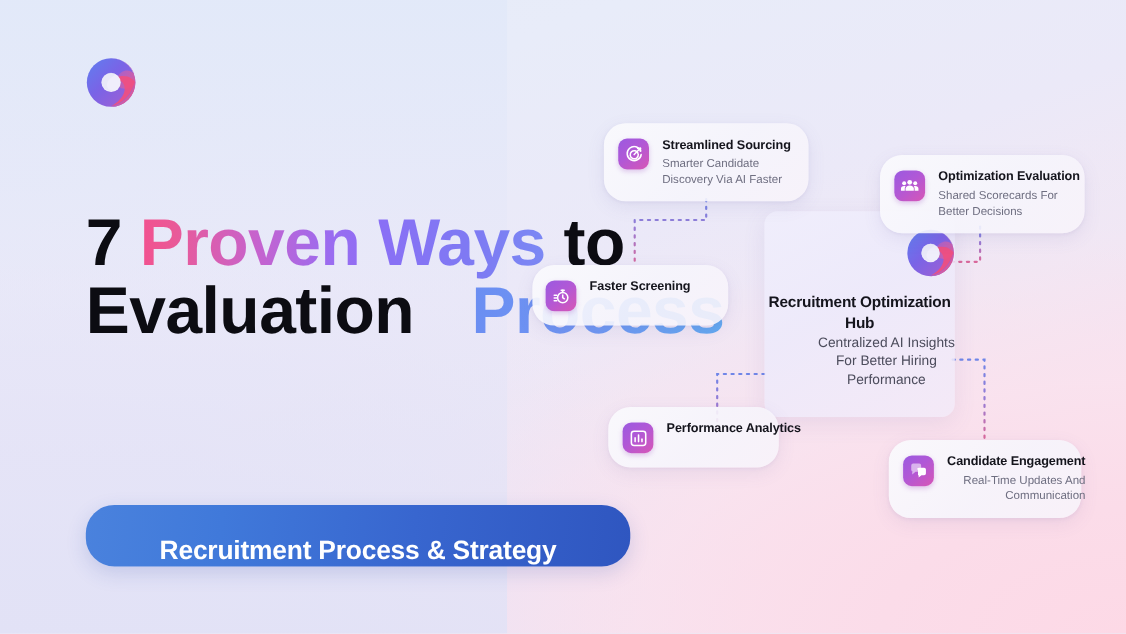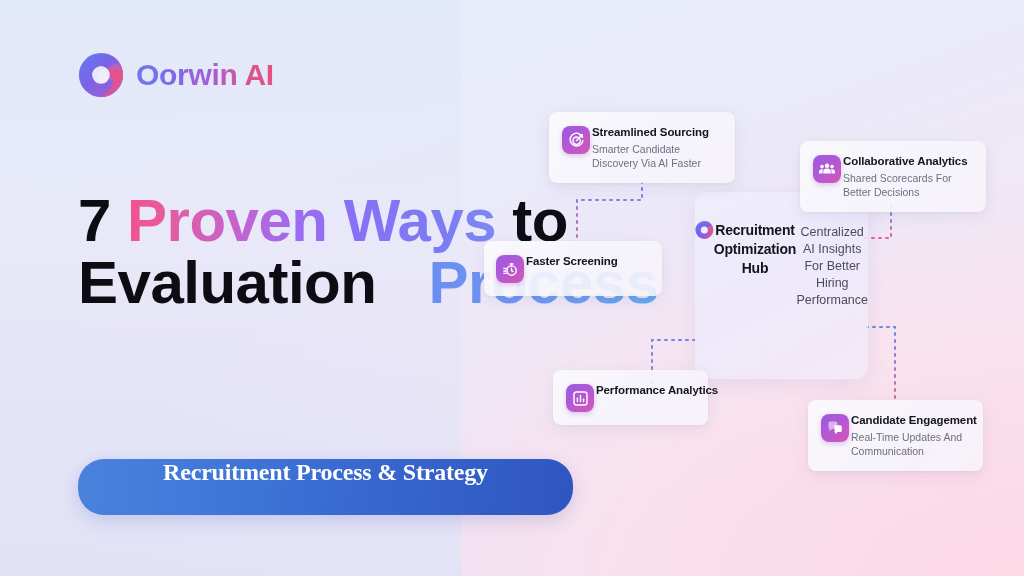--- a/index.html
+++ b/index.html
@@ -61,38 +61,37 @@
     background:linear-gradient(90deg,#6b8ef2 0%,#6f96f3 45%,#62a9f0 100%);
     -webkit-background-clip:text; background-clip:text; color:transparent;margin-left:36px;
   }
   .dark { color:#0c0c12; }
 
   
   #banner {
     position:absolute; left:78px; top:459px;
     width:495px; height:56px; border-radius:26px;
     background:linear-gradient(96deg,#4a82dd 0%,#4079da 25%,#3866cf 60%,#2f56c0 100%);
-    display:flex; align-items:flex-start; justify-content:center;
+    display:flex; align-items:flex-end; justify-content:center;
     box-shadow:0 6px 18px rgba(50,80,170,0.18);
-    font-family:Liberation Serif, serif;
   }
   #banner-label {
     color:#ffffff; font-size:24px; font-weight:bold; letter-spacing:-0.2px;
   }
 
   
   #connectors { position:absolute; inset:0; pointer-events:none; }
 
   
   .fcard {
     position:absolute;
     background:linear-gradient(135deg, rgba(250,250,253,0.93) 0%, rgba(246,245,252,0.90) 55%, rgba(248,243,250,0.90) 100%);
-    border-radius:8px;
+    border-radius:20px;
     box-shadow:0 5px 16px rgba(110,100,170,0.10), 0 1px 3px rgba(110,100,170,0.07);
-    display:flex; align-items:flex-start; gap:2px;
+    display:flex; align-items:flex-start; gap:12px;
     padding:13px 14px 13px 13px;
   }
   .ficon {
     width:28px; height:28px; border-radius:8px; flex:0 0 auto;
     display:flex; align-items:center; justify-content:center;
     background:linear-gradient(140deg,#9b5ae0 0%,#b158d6 45%,#d756b6 100%);
     box-shadow:0 2px 5px rgba(150,70,190,0.28);
     margin-top:1px;
   }
   .ficon svg { display:block; }
@@ -103,39 +102,39 @@
   }
   .fdesc {
     font-size:10.5px; color:#6e6e80; line-height:14px;
     margin-top:2px; white-space:pre-line;
   }
 
   #card-sourcing   { left:549px; top:112px; width:186px; }
   #card-collab     { left:800px; top:141px; width:186px; }
   #card-screening  { left:484px; top:241px; width:178px;padding-left:12px; }
   #card-analytics  { left:553px; top:370px; width:155px; }
-  #card-engagement { left:808px; top:400px; width:175px; }
+  #card-engagement { left:808px; top:400px; width:175px;text-align:right; }
 
   
   #hub {
     position:absolute; left:695px; top:192px; width:173px; height:187px;
     border-radius:12px;
     background:linear-gradient(150deg, rgba(240,238,252,0.92) 0%, rgba(237,234,251,0.88) 45%, rgba(243,234,248,0.86) 100%);
     box-shadow:0 6px 20px rgba(110,100,170,0.10);
-    display:flex; flex-direction:row; align-items:flex-start;
+    display:flex; flex-direction:column; align-items:flex-end;
     padding-top:16px;
   }
   #hub-logo { width:44px; height:44px; display:block; }
   #hub-title {
     margin-top:13px; text-align:center;
     font-size:14px; font-weight:bold; color:#14141c;
     line-height:19px; letter-spacing:-0.2px;
   }
   #hub-desc {
-    margin-top:16px; text-align:center;
+    margin-top:0; text-align:center;
     font-size:12.5px; color:#4c4c5c; line-height:17px;
     white-space:pre-line;
   }
 </style>
 </head>
 <body>
 
 <div id="bg-base"></div>
 <div id="bg-tint-left"></div>
 
@@ -189,21 +188,20 @@
         <stop offset="0%" stop-color="#6d72ec"></stop>
         <stop offset="100%" stop-color="#9b62da"></stop>
       </linearGradient>
     </defs>
     <circle cx="50" cy="50" r="48" fill="url(#lgA)"></circle>
     <path d="M50 2 A48 48 0 0 1 98 50 A48 48 0 0 1 50 98 L50 98 C74 92 92 74 96 52 C90 62 76 66 64 58 C56 52 58 38 70 30 C80 23 90 26 96 34 A48 48 0 0 0 50 2 Z" fill="url(#lgB)" opacity="0.95"></path>
     <path d="M97 48 C92 72 74 92 50 97 C70 86 80 70 76 56 C72 44 58 42 50 50 C58 36 78 34 90 42 Z" fill="#ef4f80" opacity="0.92"></path>
     <circle cx="50" cy="50" r="19" fill="#f0eefb"></circle>
     <path d="M31 50 A19 19 0 0 1 60 34 C52 38 44 44 42 52 C40 60 46 66 54 66 C46 70 33 62 31 50 Z" fill="#e4e6f7" opacity="0.6"></path>
   </svg>
-  <div id="logo-text">Oorwin AI</div>
 </div>
 
 <h1 id="headline">
   <span class="ln"><span class="dark">7 </span><span class="g-pinkpurple">Proven </span><span class="g-purple">Ways </span><span class="dark">to</span></span>
   <span class="ln"><span class="dark">Evaluation </span><span class="g-blue">Process</span></span>
 </h1>
 
 <div id="banner">
   <span id="banner-label">Recruitment Process &amp; Strategy</span>
 </div>
@@ -244,21 +242,21 @@
     <svg width="18" height="18" viewBox="0 0 24 24" fill="#ffffff">
       <circle cx="12" cy="7.6" r="2.9"></circle>
       <circle cx="5.3" cy="8.8" r="2.4"></circle>
       <circle cx="18.7" cy="8.8" r="2.4"></circle>
       <path d="M12 11.4c-3 0-5 1.7-5 3.9V18h10v-2.7c0-2.2-2-3.9-5-3.9Z"></path>
       <path d="M5.3 12.2c-2.3 0-3.9 1.3-3.9 3V18H6v-2.7c0-1.2.4-2.2 1.1-3a6 6 0 0 0-1.8-.1Z"></path>
       <path d="M18.7 12.2c2.3 0 3.9 1.3 3.9 3V18H18v-2.7c0-1.2-.4-2.2-1.1-3a6 6 0 0 1 1.8-.1Z"></path>
     </svg>
   </span>
   <span class="ftext">
-    <span class="ftitle">Collaborative Analytics</span>
+    <span class="ftitle">Optimization Evaluation</span>
     <span class="fdesc">Shared Scorecards For
 Better Decisions</span>
   </span>
 </div>
 
 <div class="fcard" id="card-screening">
   <span class="ficon">
     <svg width="17" height="17" viewBox="0 0 24 24" fill="none" stroke="#ffffff" stroke-width="2" stroke-linecap="round">
       <circle cx="13.5" cy="13.5" r="6.6"></circle>
       <path d="M13.5 10.3 V13.5 L15.6 15"></path>

